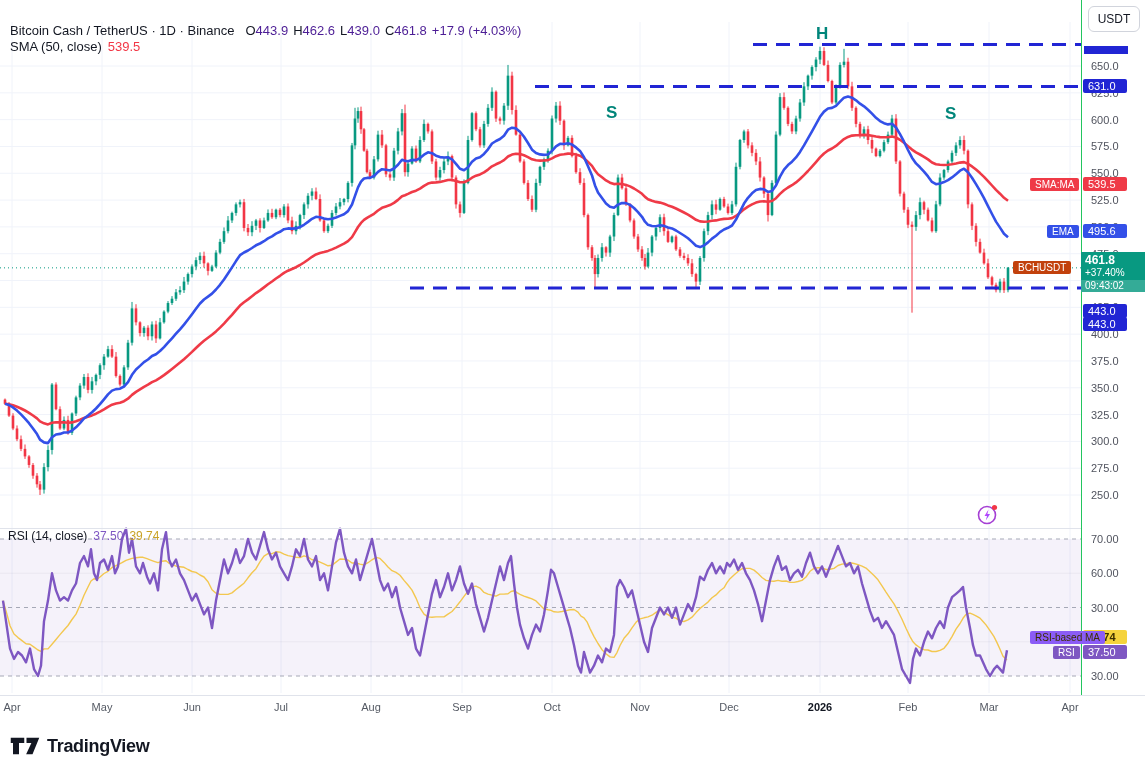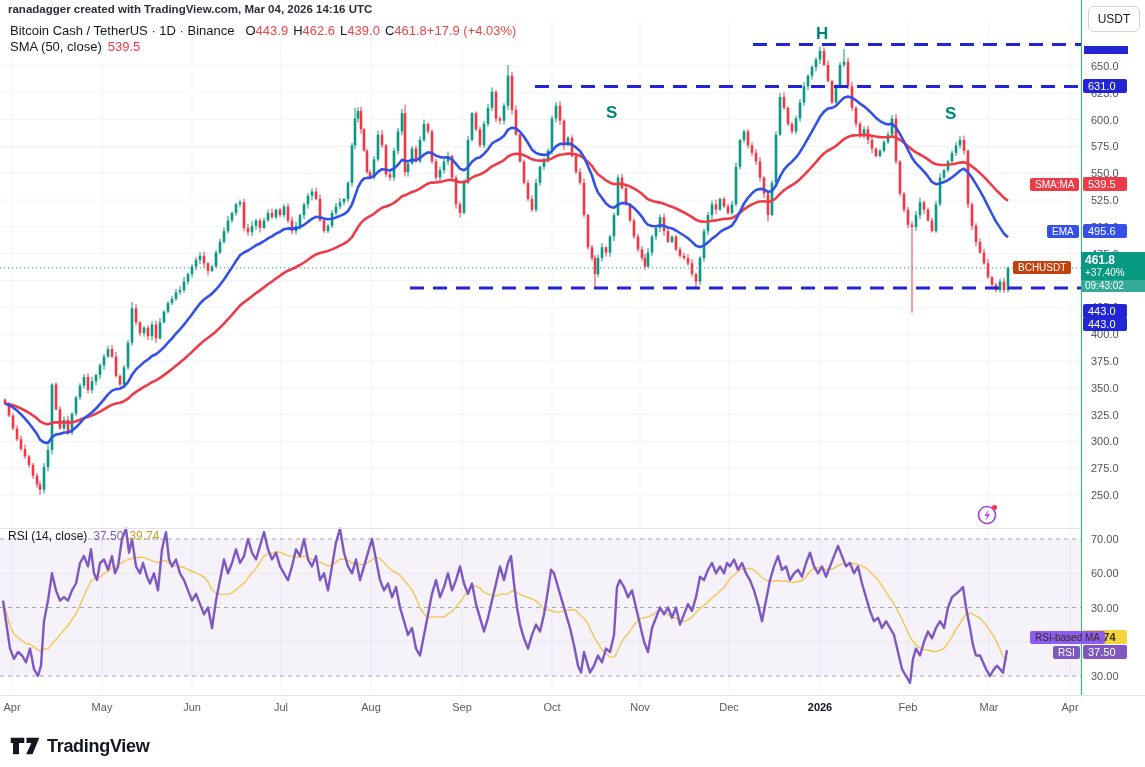--- a/index.html
+++ b/index.html
@@ -3,21 +3,21 @@
 <meta charset="utf-8">
 <style>
   html,body{margin:0;padding:0;background:#fff;}
   .root{position:relative;width:1145px;height:767px;background:#fff;overflow:hidden;
         font-family:"Liberation Sans",sans-serif;color:#131722;}
   .attribution{position:absolute;left:8px;top:3px;font-size:11.5px;font-weight:700;color:#2a2e39;}
   .legend{position:absolute;left:10px;top:23px;font-size:13px;line-height:15px;z-index:6;}
   .legend .row{margin-bottom:1px;white-space:nowrap;}
   .legend .sym{color:#131722;margin-right:6px;}
   .legend .olab{color:#131722;margin-left:5px;}
-  .legend .oval{color:#ef4444;}
+  .legend .oval{color:#4c1d95;}
   .legend .ind-lab{color:#131722;margin-right:6px;}
   .v-ema{color:#2962ff;} .v-sma{color:#f23645;}
   .price-axis{position:absolute;left:1081px;top:0;width:64px;height:695px;background:#fff;
               border-left:1px solid #22c55e;z-index:4;}
   .tick{position:absolute;left:9px;font-size:11px;color:#50535e;}
   .usdt-btn{position:absolute;left:6px;top:6px;width:50px;height:24px;border:1px solid #d1d4dc;
             border-radius:6px;background:#fff;font-size:12px;color:#131722;text-align:center;
             line-height:24px;}
   .blue-strip{position:absolute;left:2px;top:46px;width:44px;height:8px;background:#2125d4;}
   .ax-label{position:absolute;left:1px;padding:1px 5px;font-size:11px;color:#fff;border-radius:2px;
@@ -36,21 +36,20 @@
   .rsi-legend .rv{color:#7e57c2;margin-left:6px;} .rsi-legend .rmv{color:#c9a227;margin-left:6px;}
   .flash{position:absolute;z-index:6;width:24px;height:24px;cursor:pointer;}
   .footer{position:absolute;left:10px;top:735px;display:flex;align-items:center;z-index:6;}
   .footer .logotext{font-size:18px;font-weight:700;color:#131722;margin-left:7px;letter-spacing:-0.3px;}
 </style>
 </head>
 <body>
 
 <div class="root">
 
-  <div class="attribution">ranadagger created with TradingView.com, Mar 04, 2026 14:16 UTC</div>
 
   <svg id="chart" width="1081" height="695" style="position:absolute;left:0;top:0;">
       <line x1="12" y1="22" x2="12" y2="693" stroke="#f0f3fa" stroke-width="1"></line>
       <line x1="102" y1="22" x2="102" y2="693" stroke="#f0f3fa" stroke-width="1"></line>
       <line x1="192" y1="22" x2="192" y2="693" stroke="#f0f3fa" stroke-width="1"></line>
       <line x1="281" y1="22" x2="281" y2="693" stroke="#f0f3fa" stroke-width="1"></line>
       <line x1="371" y1="22" x2="371" y2="693" stroke="#f0f3fa" stroke-width="1"></line>
       <line x1="462" y1="22" x2="462" y2="693" stroke="#f0f3fa" stroke-width="1"></line>
       <line x1="552" y1="22" x2="552" y2="693" stroke="#f0f3fa" stroke-width="1"></line>
       <line x1="640" y1="22" x2="640" y2="693" stroke="#f0f3fa" stroke-width="1"></line>
@@ -597,21 +596,21 @@
       <polyline points="5,403.8 9,405.0 13,407.4 17,410.6 21,414.4 25,418.6 29,423.2 33,428.5 37,434.1 40,439.6 44,442.4 48,443.1 52,437.3 56,434.5 60,433.9 64,432.5 68,432.5 72,430.6 76,427.3 80,423.1 84,418.5 88,415.6 92,412.2 96,408.5 100,404.2 104,399.4 108,394.4 112,390.6 116,389.1 120,388.7 124,386.5 128,382.2 132,374.8 136,369.5 140,365.9 144,362.1 148,359.5 152,356.0 156,354.2 160,351.0 164,347.1 168,342.7 172,338.3 176,333.7 180,329.3 184,324.6 188,319.5 192,314.2 196,308.8 200,303.5 204,299.5 208,296.6 212,293.6 216,289.5 220,284.8 224,279.4 228,273.5 232,267.4 236,261.1 240,255.2 244,252.5 248,250.5 252,248.0 256,245.3 260,243.5 264,241.2 268,238.4 272,236.3 276,233.6 280,231.8 284,229.2 288,228.4 292,228.6 296,228.4 300,227.0 304,224.8 308,221.9 312,218.8 316,216.8 320,217.2 324,218.6 328,219.3 332,218.7 336,217.5 340,215.9 344,214.2 348,211.1 352,204.5 355,195.9 358,187.4 361,181.6 364,178.5 367,177.9 370,177.9 374,176.0 378,171.9 382,169.2 386,169.7 390,170.5 394,168.5 398,164.8 402,159.7 405,160.9 408,161.2 412,159.9 416,160.1 420,158.1 424,154.7 428,152.3 432,153.2 436,155.7 440,157.1 444,157.5 448,157.4 452,159.4 456,163.9 460,168.8 464,170.2 468,167.2 472,161.8 476,158.5 480,157.2 484,153.9 488,149.3 492,143.5 496,141.0 500,139.0 504,135.7 508,129.7 512,127.7 516,128.4 520,131.7 524,136.8 528,143.0 532,149.7 536,153.0 540,154.4 544,154.9 548,154.5 552,150.9 556,146.4 560,143.8 564,144.0 568,143.3 572,144.6 576,147.4 580,150.9 584,157.3 588,166.3 592,175.5 595,185.4 598,192.6 602,198.1 606,203.5 610,206.8 614,207.7 618,204.6 622,203.0 626,203.1 630,204.9 634,208.0 638,212.2 642,216.8 645,221.7 648,224.8 652,226.0 656,226.2 660,225.3 664,225.9 668,227.5 672,228.4 676,230.5 680,233.0 684,235.5 688,238.3 692,241.9 696,245.8 700,247.1 704,245.5 708,242.4 712,238.6 716,235.7 720,232.1 724,229.5 728,227.8 732,225.5 736,219.6 740,211.7 744,203.6 748,197.8 752,193.3 756,190.1 760,188.9 764,189.3 768,191.9 772,191.0 776,185.4 780,176.6 784,169.7 788,165.1 792,161.7 796,157.4 800,151.9 804,145.4 808,138.4 812,131.3 816,124.1 820,116.8 824,111.6 828,108.5 832,107.9 836,105.8 840,101.7 844,97.7 848,96.6 852,97.7 856,100.3 860,103.7 864,106.3 868,109.7 872,113.6 876,117.8 880,121.1 884,123.2 888,124.4 892,123.8 896,127.5 900,134.1 904,141.7 908,150.0 912,157.7 916,163.4 920,167.3 924,171.6 928,176.4 932,181.9 936,184.2 940,183.5 944,182.1 948,180.1 952,177.4 956,174.2 960,170.7 964,168.7 968,172.3 972,177.7 976,184.1 980,190.9 984,198.2 988,206.1 992,214.0 996,221.6 1000,227.6 1004,233.8 1008,237.2" fill="none" stroke="#3350e8" stroke-width="2.6" stroke-linejoin="round"></polyline>
       <line x1="753" y1="44.55000000000001" x2="1081" y2="44.55000000000001" stroke="#2125d4" stroke-width="3" stroke-dasharray="14,9"></line>
       <line x1="535" y1="86.3775" x2="1081" y2="86.3775" stroke="#2125d4" stroke-width="3" stroke-dasharray="14,9"></line>
       <line x1="410" y1="288.0075" x2="1081" y2="288.0075" stroke="#2125d4" stroke-width="3" stroke-dasharray="14,9"></line>
       <polyline points="3,600.6 7,614.4 10,625.8 14,634.0 18,637.6 22,640.6 26,643.7 30,644.3 34,647.1 38,650.0 41,651.4 44,648.9 48,648.9 52,644.3 56,639.5 60,634.6 64,630.0 68,625.5 72,619.5 76,614.1 80,605.2 84,595.2 88,587.0 91,581.0 94,578.7 97,579.2 100,577.0 104,573.5 108,571.3 112,567.5 115,566.1 118,564.7 122,562.7 126,560.4 129,559.3 132,558.4 136,557.8 140,557.3 143,557.3 147,558.7 150,559.8 154,561.3 158,562.7 162,561.3 166,560.7 169,563.3 172,564.4 176,566.1 180,566.7 184,567.3 188,569.5 192,571.5 196,572.4 200,575.0 204,577.0 208,581.8 212,589.8 216,593.2 220,594.4 224,594.4 228,594.4 232,592.9 236,589.5 240,586.4 244,583.2 248,577.8 252,572.7 256,568.7 260,561.8 264,556.1 268,553.6 272,553.6 276,551.8 280,552.1 284,554.1 288,555.6 292,556.4 296,557.3 300,557.6 304,555.8 308,557.0 312,559.8 316,560.4 320,562.1 324,563.8 328,565.8 332,565.3 336,562.1 340,559.0 344,559.3 348,560.1 352,563.0 356,563.0 360,564.1 364,565.0 368,562.7 372,559.8 376,557.3 380,558.4 384,562.4 388,567.0 392,570.7 396,572.4 400,575.2 404,580.4 408,585.0 412,590.1 416,598.1 420,607.8 424,614.1 428,616.9 432,617.2 436,616.9 440,616.9 444,616.9 448,614.1 452,611.5 456,606.9 460,601.8 464,596.4 468,591.2 472,587.0 476,586.1 480,588.1 484,592.4 488,594.1 492,595.2 496,596.1 500,594.1 504,594.1 508,593.8 511,591.5 514,590.7 517,592.7 520,594.4 524,596.1 528,597.5 532,598.9 536,600.9 540,604.9 544,608.9 548,609.8 551,610.4 554,611.8 558,612.1 562,611.5 566,610.6 570,609.8 574,609.5 578,612.1 581,616.1 584,617.8 587,621.8 590,628.6 594,636.6 598,643.5 602,649.7 606,653.7 610,656.9 614,657.4 617,652.6 620,645.5 624,638.3 628,633.8 632,627.8 636,622.3 640,618.9 644,617.8 648,616.9 652,615.2 656,612.4 660,610.1 664,612.4 668,614.6 672,617.2 676,618.1 680,620.9 684,621.5 688,619.8 692,617.2 696,612.6 700,608.4 704,605.2 708,602.1 712,597.8 716,594.9 720,590.7 724,587.8 727,582.7 730,578.7 734,575.0 738,571.5 742,568.7 746,568.4 750,568.4 754,570.1 758,573.5 762,577.5 766,580.4 770,581.0 774,581.2 778,580.4 782,581.2 786,581.0 790,582.4 794,582.4 798,581.5 802,580.4 806,577.0 810,571.3 814,568.4 818,567.8 822,567.8 826,569.5 830,569.3 834,568.4 838,565.5 842,564.1 846,563.8 850,562.7 854,563.5 858,564.7 862,566.1 866,568.1 870,571.8 874,575.5 878,579.8 882,585.8 886,592.1 890,598.1 894,603.8 898,611.2 902,619.2 906,628.3 910,636.6 913,641.8 916,644.9 920,647.7 924,649.7 928,650.0 932,651.5 936,651.5 940,650.3 944,648.3 948,643.2 952,636.6 956,629.2 960,623.5 963,618.3 966,614.4 970,613.2 973,614.4 976,615.8 980,618.1 983,621.5 986,624.9 990,630.6 994,636.6 997,642.6 1000,649.2 1003,656.3 1007,659.9" fill="none" stroke="#f3c74f" stroke-width="1.4" stroke-linejoin="round"></polyline>
       <polyline points="3,600.6 7,628.0 10,648.6 14,658.9 18,652.0 22,655.5 26,662.3 30,648.6 34,669.1 38,676.0 41,665.7 44,621.2 48,600.6 52,573.3 56,590.4 60,600.6 64,597.2 68,600.6 72,590.4 76,583.5 80,563.0 84,556.1 88,566.4 91,549.3 94,573.3 97,580.1 100,563.0 104,559.5 108,569.8 112,556.1 115,573.3 118,566.4 122,539.0 126,528.7 129,552.7 132,539.0 136,566.4 140,573.3 143,563.0 147,576.7 150,583.5 154,573.3 158,590.4 162,549.3 166,532.1 169,559.5 172,566.4 176,559.5 180,573.3 184,580.1 188,590.4 192,600.6 196,593.8 200,604.1 204,614.4 208,607.5 212,628.0 216,600.6 220,580.1 224,559.5 228,573.3 232,563.0 236,549.3 240,563.0 244,556.1 248,539.0 252,552.7 256,559.5 260,545.9 264,532.1 268,549.3 272,559.5 276,552.7 280,566.4 284,573.3 288,580.1 292,566.4 296,549.3 300,556.1 304,539.0 308,559.5 312,566.4 316,556.1 320,580.1 324,573.3 328,590.4 332,566.4 336,542.4 340,528.7 344,552.7 348,566.4 352,573.3 356,559.5 360,580.1 364,566.4 368,552.7 372,539.0 376,559.5 380,580.1 384,590.4 388,583.5 392,597.2 396,587.0 400,607.5 404,621.2 408,634.9 412,628.0 416,648.6 420,655.5 424,634.9 428,614.4 432,593.8 436,580.1 440,597.2 444,587.0 448,573.3 452,590.4 456,580.1 460,566.4 464,583.5 468,593.8 472,583.5 476,604.1 480,617.8 484,631.5 488,617.8 492,600.6 496,583.5 500,566.4 504,580.1 508,563.0 511,556.1 514,583.5 517,607.5 520,624.6 524,638.3 528,648.6 532,634.9 536,624.6 540,631.5 544,614.4 548,590.4 551,569.8 554,573.3 558,587.0 562,600.6 566,614.4 570,628.0 574,645.2 578,665.7 581,672.6 584,652.0 587,662.3 590,672.6 594,665.7 598,655.5 602,662.3 606,648.6 610,652.0 614,634.9 617,587.0 620,580.1 624,587.0 628,597.2 632,590.4 636,607.5 640,624.6 644,641.8 648,652.0 652,628.0 656,617.8 660,607.5 664,614.4 668,607.5 672,617.8 676,607.5 680,624.6 684,614.4 688,604.1 692,610.9 696,597.2 700,576.7 704,580.1 708,569.8 712,563.0 716,573.3 720,566.4 724,573.3 727,563.0 730,566.4 734,559.5 738,569.8 742,563.0 746,573.3 750,580.1 754,590.4 758,604.1 762,621.2 766,600.6 770,580.1 774,566.4 778,556.1 782,569.8 786,566.4 790,580.1 794,573.3 798,569.8 802,576.7 806,563.0 810,552.7 814,566.4 818,573.3 822,566.4 826,576.7 830,566.4 834,556.1 838,545.9 842,556.1 846,566.4 850,563.0 854,573.3 858,566.4 862,583.5 866,597.2 870,610.9 874,621.2 878,617.8 882,628.0 886,621.2 890,628.0 894,634.9 898,652.0 902,669.1 906,676.0 910,682.9 913,658.9 916,648.6 920,655.5 924,641.8 928,631.5 932,638.3 936,628.0 940,621.2 944,628.0 948,607.5 952,597.2 956,593.8 960,590.4 963,587.0 966,607.5 970,628.0 973,645.2 976,655.5 980,655.5 983,662.3 986,669.1 990,676.0 994,669.1 997,665.7 1000,669.1 1003,672.6 1007,650.3" fill="none" stroke="#7e57c2" stroke-width="2.4" stroke-linejoin="round"></polyline>
     </svg>
 
   <div class="legend">
     <div class="row">
-      <span class="sym">Bitcoin Cash / TetherUS · 1D · Binance</span><span class="olab">O</span><span class="oval">443.9</span><span class="olab">H</span><span class="oval">462.6</span><span class="olab">L</span><span class="oval">439.0</span><span class="olab">C</span><span class="oval">461.8</span><span class="oval" style="">+17.9 (+4.03%)</span>
+      <span class="sym">Bitcoin Cash / TetherUS · 1D · Binance</span><span class="olab">O</span><span class="oval">443.9</span><span class="olab">H</span><span class="oval">462.6</span><span class="olab">L</span><span class="oval">439.0</span><span class="olab">C</span><span class="oval">461.8</span><span class="oval" style="margin-left:5px">+17.9 (+4.03%)</span>
     </div>
     <div class="row">
       <span class="ind-lab">SMA (50, close)</span><span class="v-sma">539.5</span>
     </div>
   </div>
 
   <div class="rsi-legend">
     <span>RSI (14, close)</span><span class="rv">37.50</span><span class="rmv">39.74</span>
   </div>
 

